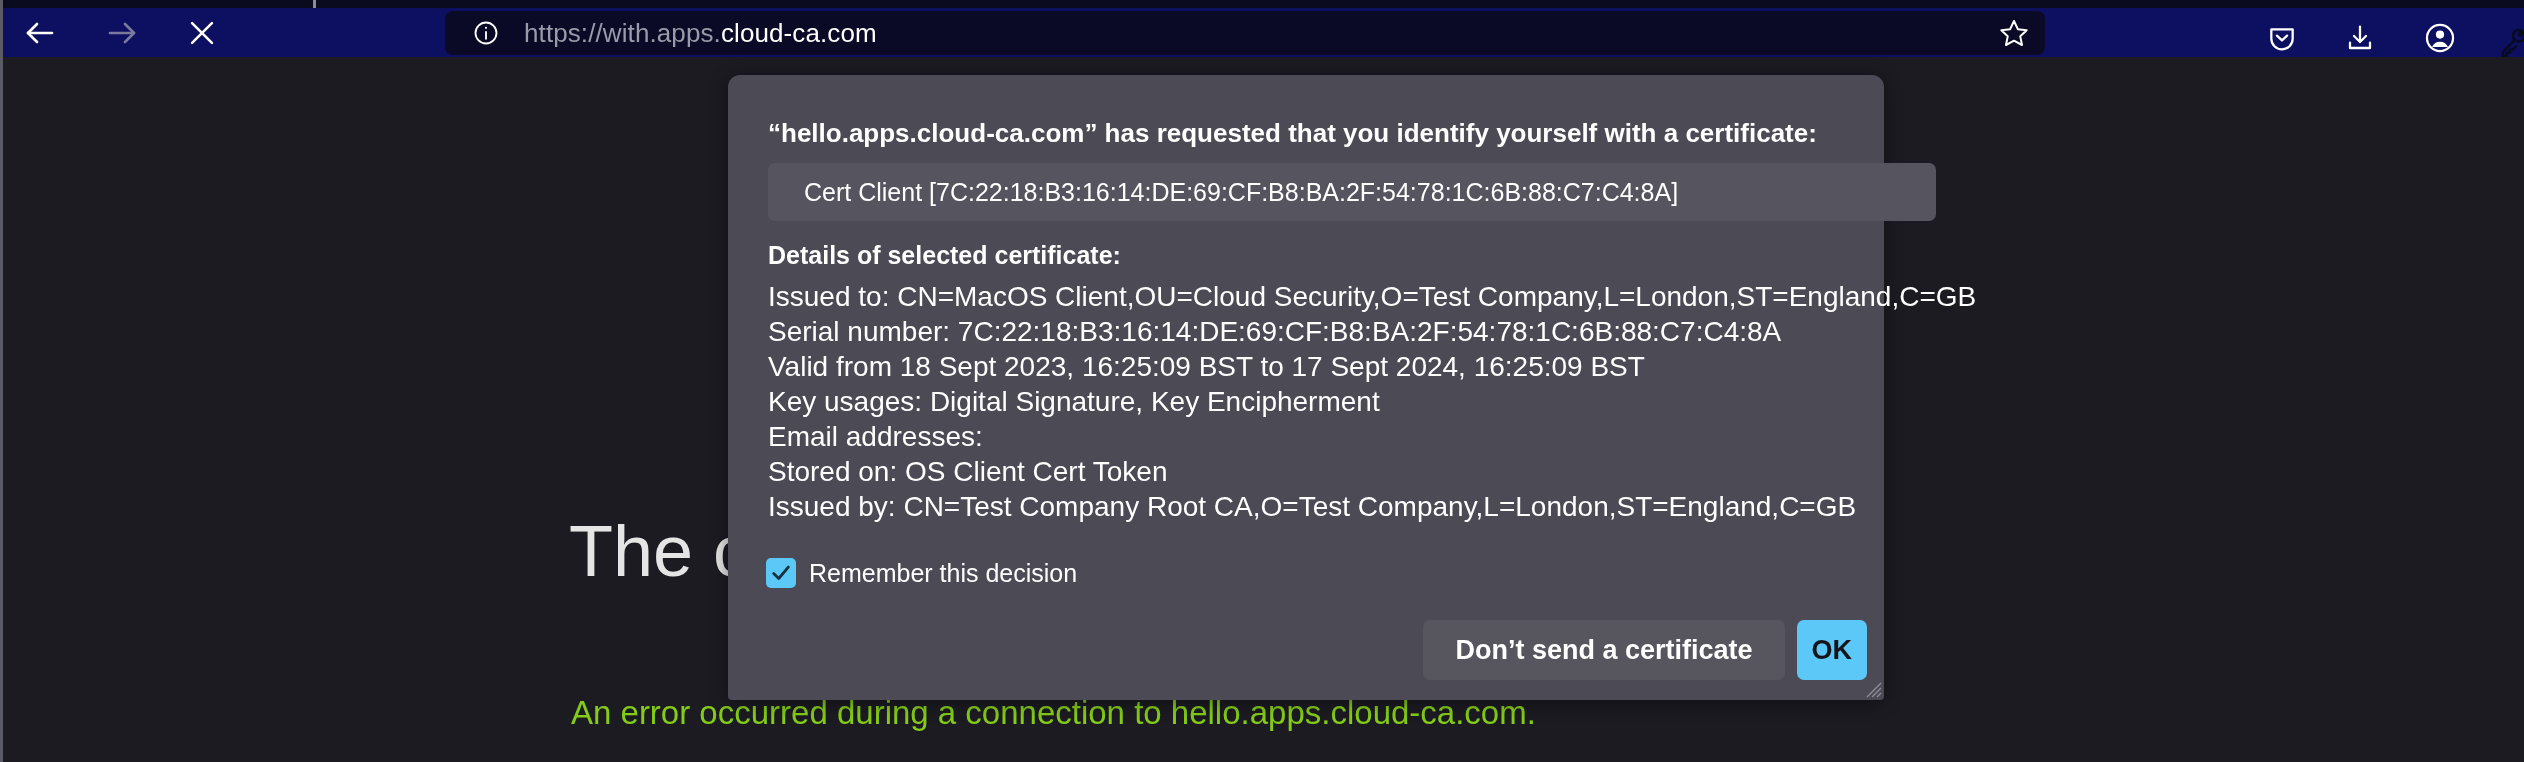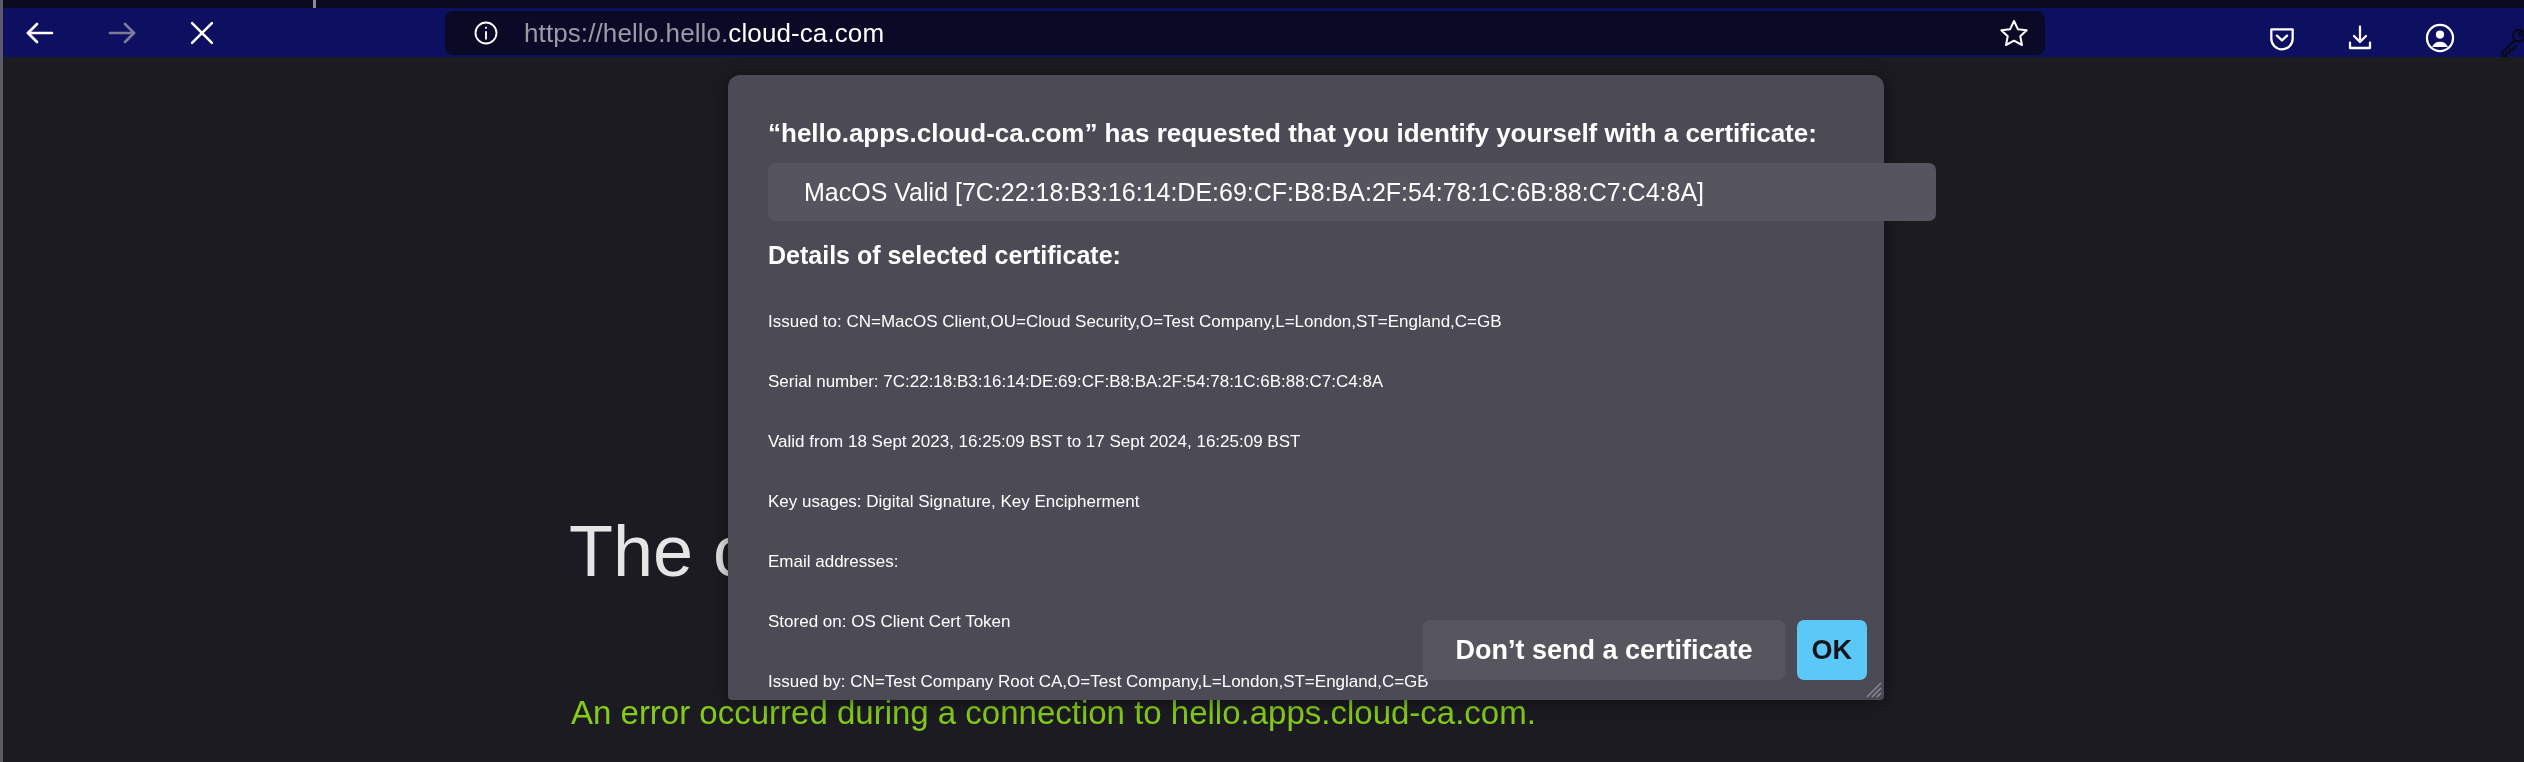--- a/index.html
+++ b/index.html
@@ -169,26 +169,25 @@
     font-weight: bold;
     white-space: nowrap;
   }
 
   .details-list {
     position: absolute;
     left: 40px; top: 204px;
     width: 1190px;
   }
   .details-list .row {
-    font-size: 17px;
+    font-size: 28px;
     line-height: 35px;
     height: 35px;
     color: #ffffff;
     white-space: nowrap;
-    margin-top: 25px;
   }
 
   .remember-row {
     position: absolute;
     left: 38px; top: 483px;
     display: flex;
     align-items: center;
   }
   .checkbox {
     width: 30px; height: 30px;
@@ -279,21 +278,21 @@
     </div>
 
     <div class="urlbar">
       <span class="identity-icon">
         <svg width="28" height="28" viewBox="0 0 24 24" fill="none" stroke="#ffffff" stroke-width="1.6" stroke-linecap="round">
           <circle cx="12" cy="12" r="9"></circle>
           <line x1="12" y1="11" x2="12" y2="17"></line>
           <circle cx="12" cy="7.6" r="0.9" fill="#ffffff" stroke="none"></circle>
         </svg>
       </span>
-      <span class="url-text"><span class="scheme-host">https://hello.hello.</span><span class="domain">cloud-ca.com</span></span>
+      <span class="url-text"><span class="scheme-host">https://with.apps.</span><span class="domain">cloud-ca.com</span></span>
       <span class="star-btn">
         <svg width="32" height="32" viewBox="0 0 24 24" fill="none" stroke="#ffffff" stroke-width="1.5" stroke-linejoin="round">
           <polygon points="12,3 14.9,9.1 21.5,9.9 16.7,14.5 18,21 12,17.8 6,21 7.3,14.5 2.5,9.9 9.1,9.1"></polygon>
         </svg>
       </span>
     </div>
 
     <div class="tool-icon tb-pocket">
       <svg width="32" height="32" viewBox="0 0 24 24" fill="none" stroke="#ffffff" stroke-width="1.7" stroke-linecap="round" stroke-linejoin="round">
         <path d="M4 5.5h16v7a8 8 0 0 1-16 0z"></path>
@@ -329,35 +328,43 @@
   <div class="page">
     <div class="page-heading">The c</div>
     <div class="page-sub">An error occurred during a connection to hello.apps.cloud-ca.com.</div>
   </div>
 
   <div class="dialog">
 
     <div class="dialog-title">“hello.apps.cloud-ca.com” has requested that you identify yourself with a certificate:</div>
 
     <div class="cert-select">
-      <span class="cert-select-label">MacOS Valid [7C:22:18:B3:16:14:DE:69:CF:B8:BA:2F:54:78:1C:6B:88:C7:C4:8A]</span>
+      <span class="cert-select-label">Cert Client [7C:22:18:B3:16:14:DE:69:CF:B8:BA:2F:54:78:1C:6B:88:C7:C4:8A]</span>
     </div>
 
     <div class="details-heading">Details of selected certificate:</div>
 
     <div class="details-list">
       <div class="row">Issued to: CN=MacOS Client,OU=Cloud Security,O=Test Company,L=London,ST=England,C=GB</div>
       <div class="row">Serial number: 7C:22:18:B3:16:14:DE:69:CF:B8:BA:2F:54:78:1C:6B:88:C7:C4:8A</div>
       <div class="row">Valid from 18 Sept 2023, 16:25:09 BST to 17 Sept 2024, 16:25:09 BST</div>
       <div class="row">Key usages: Digital Signature, Key Encipherment</div>
       <div class="row">Email addresses:</div>
       <div class="row">Stored on: OS Client Cert Token</div>
       <div class="row">Issued by: CN=Test Company Root CA,O=Test Company,L=London,ST=England,C=GB</div>
     </div>
 
+    <div class="remember-row">
+      <span class="checkbox">
+        <svg width="22" height="22" viewBox="0 0 24 24" fill="none" stroke="#15303f" stroke-width="3" stroke-linecap="round" stroke-linejoin="round">
+          <polyline points="4,12.5 9.5,18 20,5.5"></polyline>
+        </svg>
+      </span>
+      <span class="remember-label">Remember this decision</span>
+    </div>
 
     <div class="dialog-buttons">
       <button class="btn btn-secondary">Don’t send a certificate</button>
       <button class="btn btn-primary">OK</button>
     </div>
 
     <span class="resize-grip">
       <svg width="20" height="20" viewBox="0 0 20 20" fill="none" stroke="#c9c9d2" stroke-width="1.2">
         <line x1="19" y1="5" x2="5" y2="19"></line>
         <line x1="19" y1="10" x2="10" y2="19"></line>

